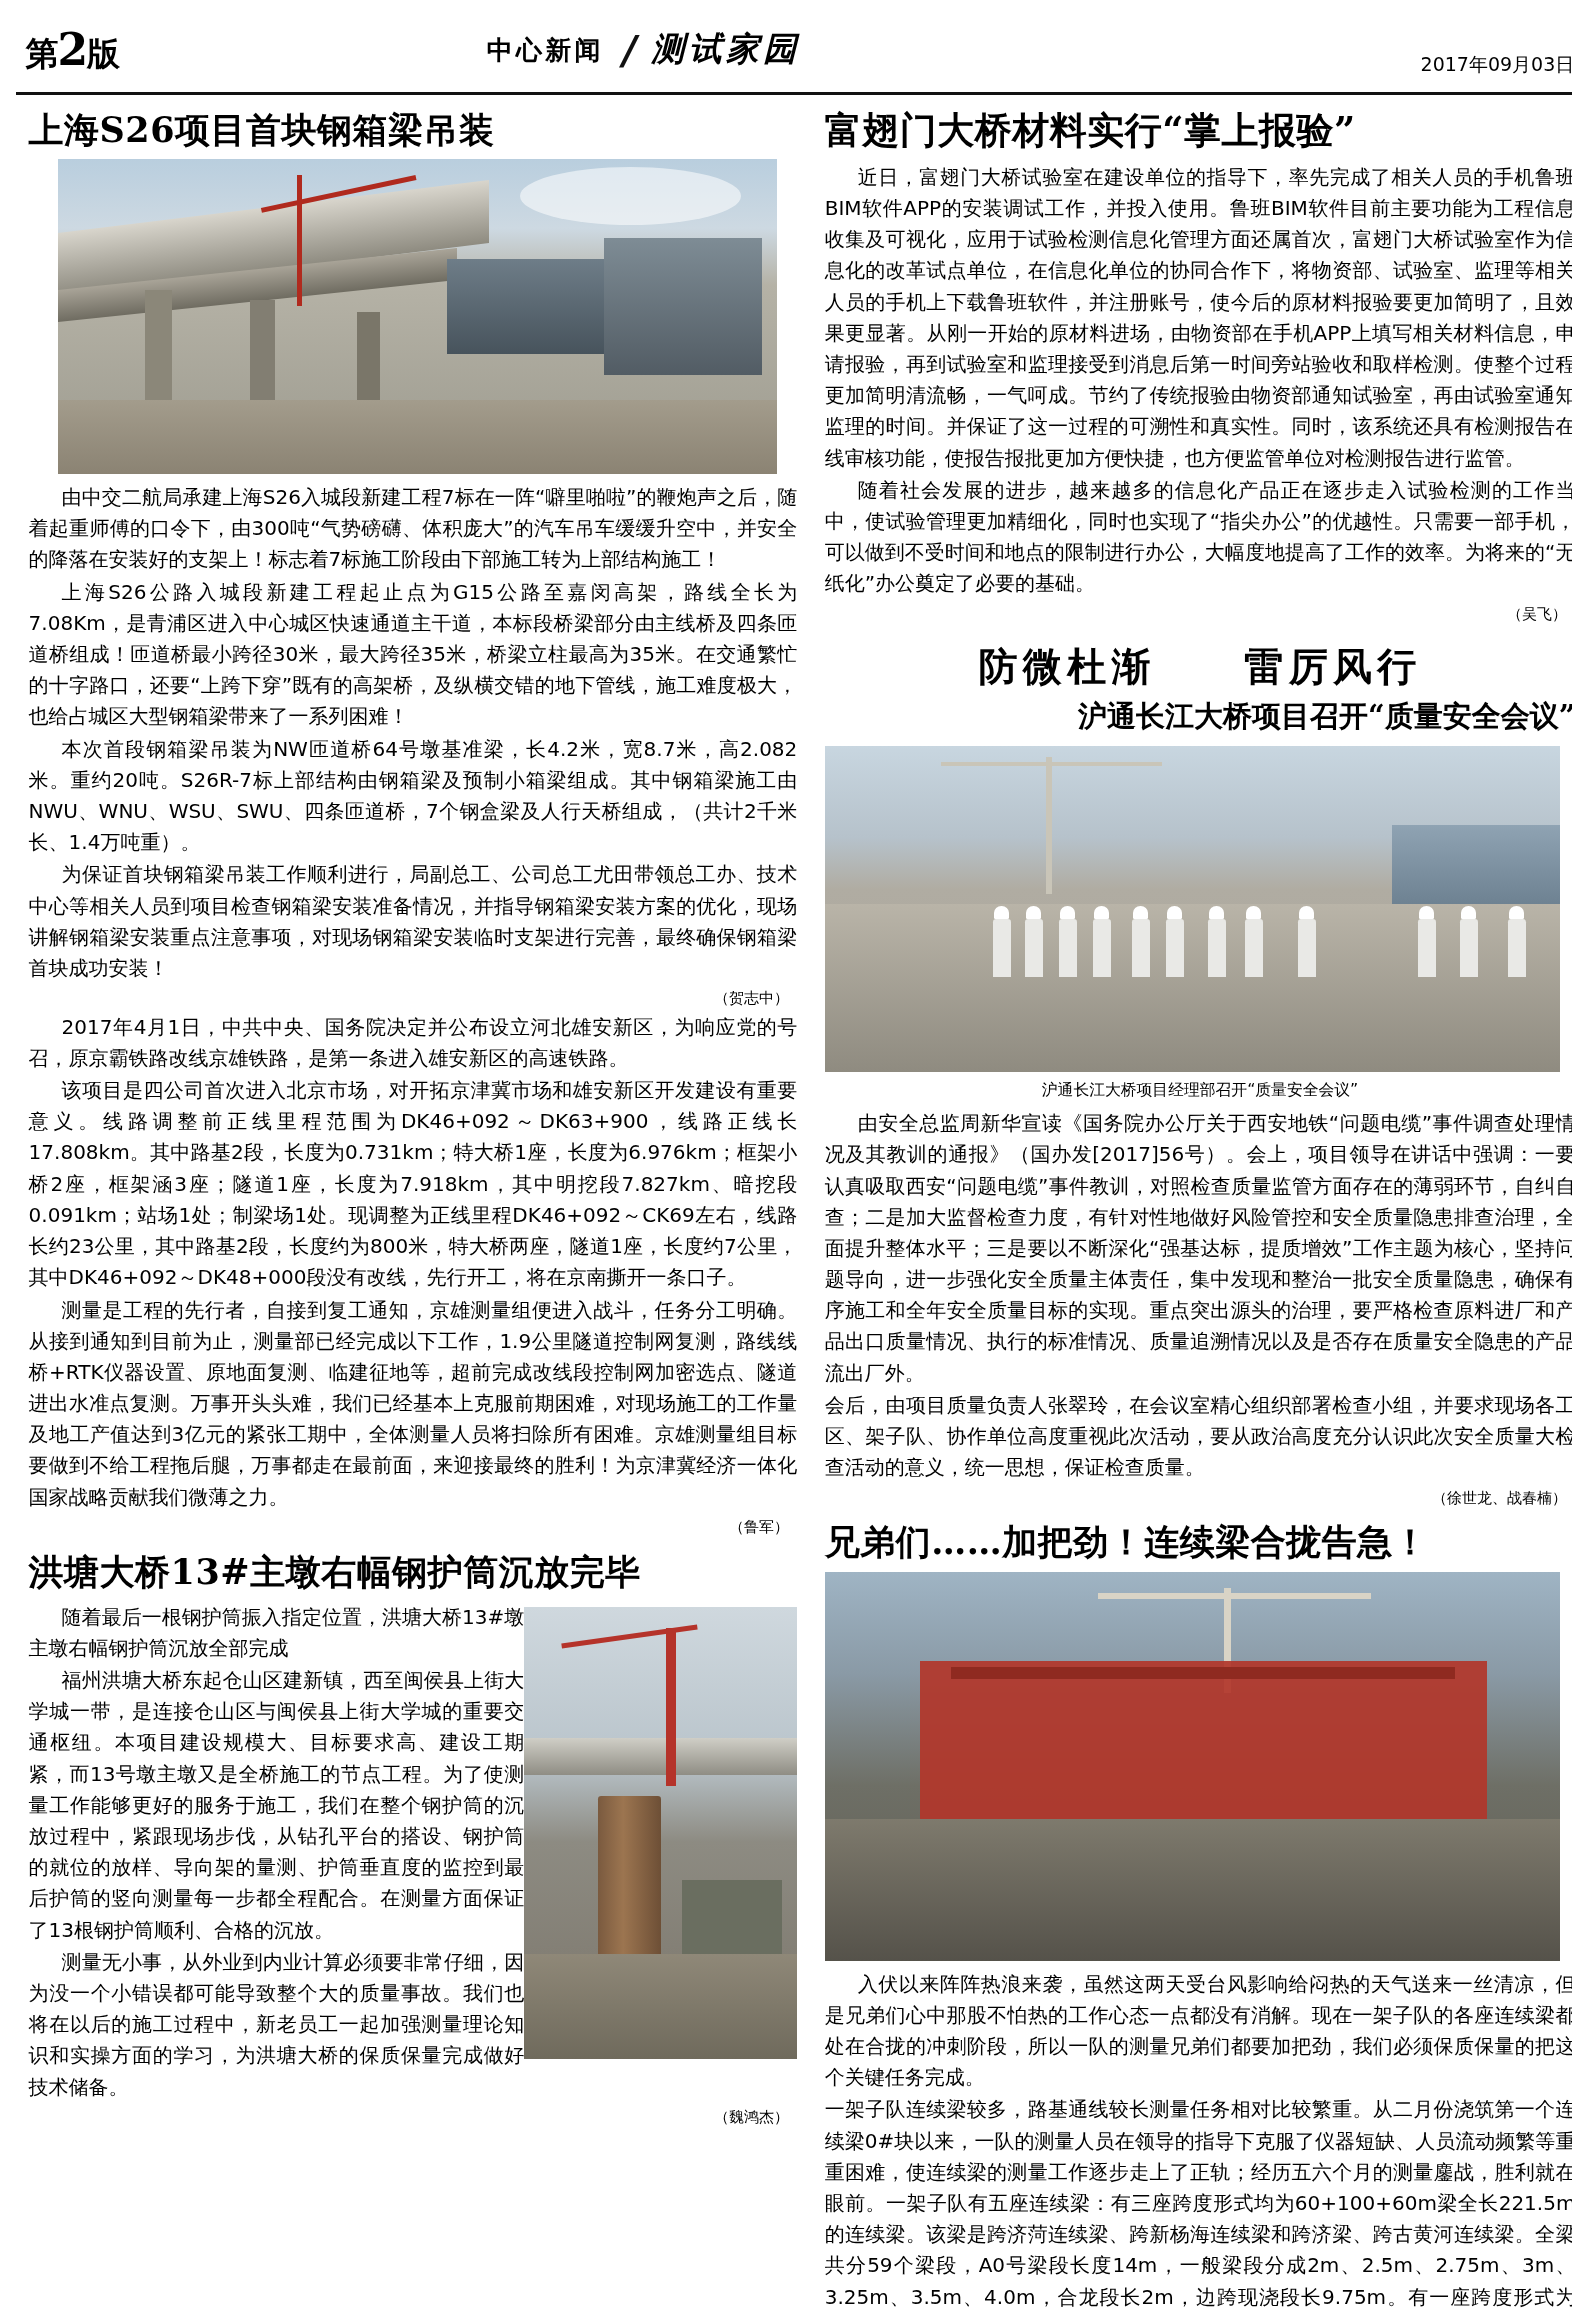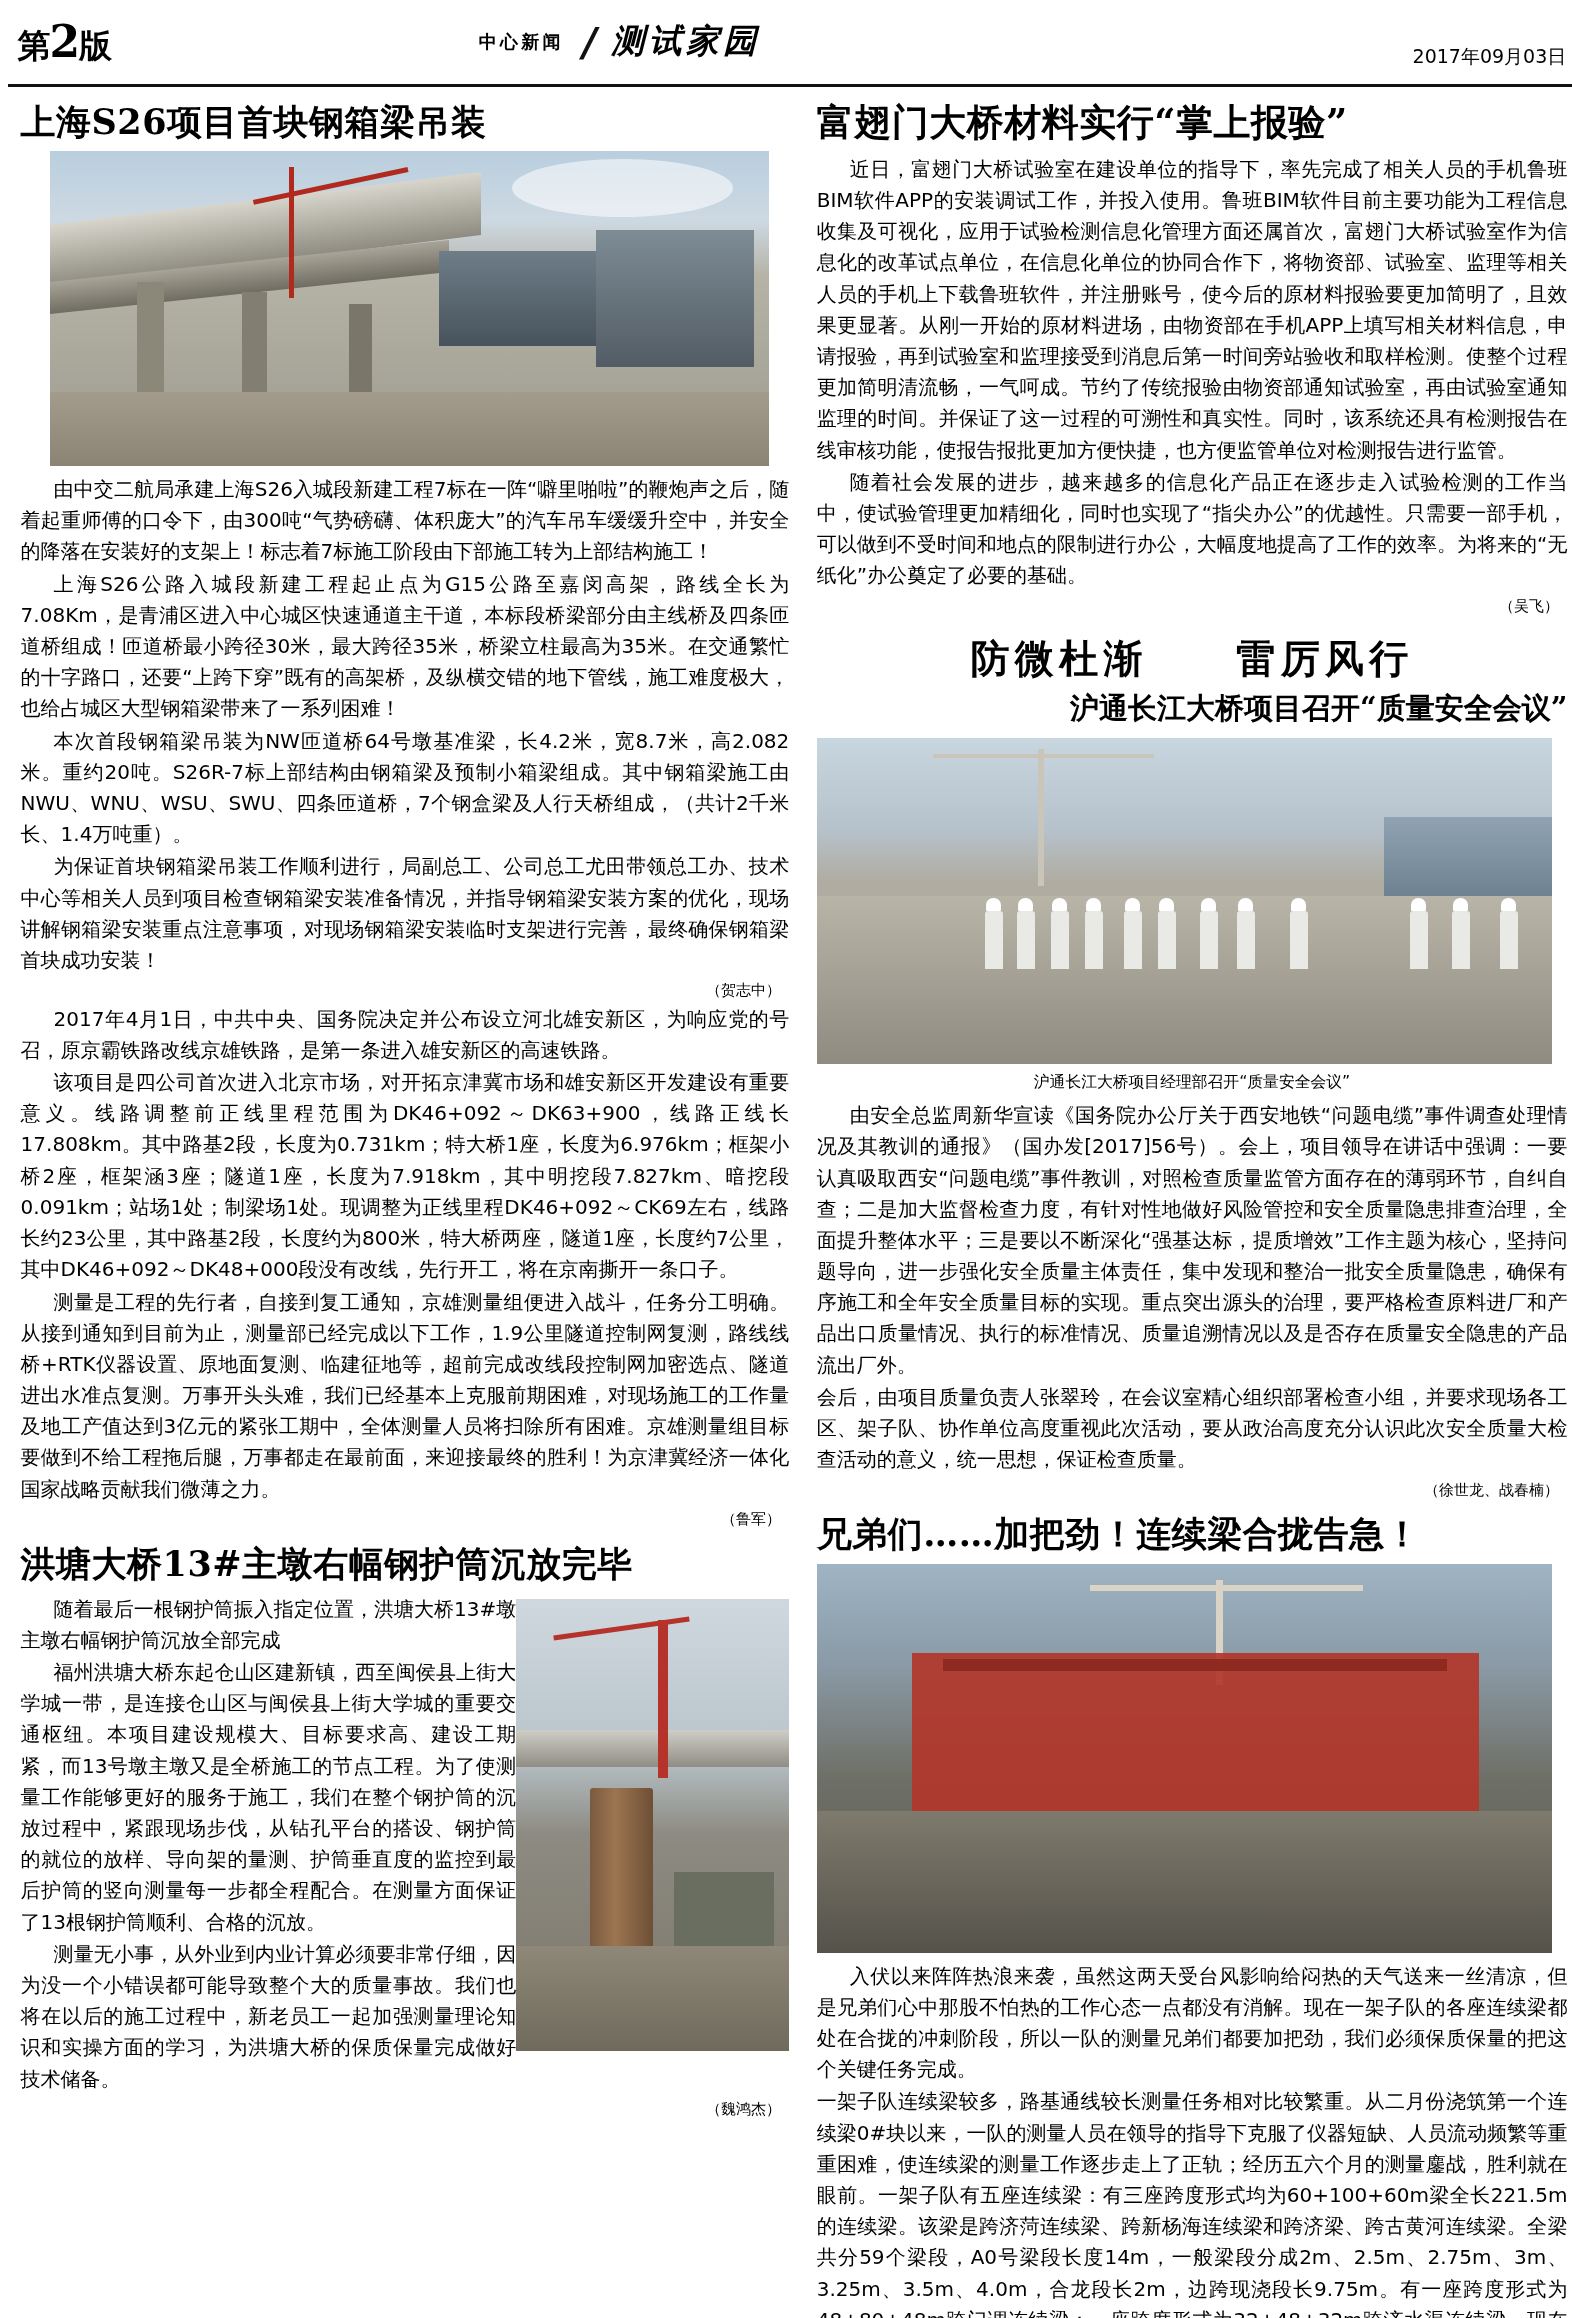--- a/index.html
+++ b/index.html
@@ -9,21 +9,21 @@
     height: 2319px;
     background: #ffffff;
     font-family: "DejaVu Sans", sans-serif;
     color: #000;
     overflow: hidden;
   }
   .page {
     position: relative;
     width: 1572px;
     height: 2319px;
-    padding: 8px;
+    padding: 16px;
   }
 
   
   .masthead {
     position: relative;
     height: 79px;
     width: 1572px;
     border-bottom: 3.2px solid #111;
     display: flex;
     align-items: center;
@@ -32,21 +32,21 @@
     font-size: 33px;
     font-weight: bold;
     font-family: "DejaVu Serif", serif;
     margin-left: 9.5px;
     letter-spacing: -1.1px;
     line-height: 1;
     padding-bottom: 7.4px;
   }
   .masthead-page .num { font-size: 44px; }
   .masthead-center {
-    font-size: 18px;
+    font-size: 26px;
     font-weight: bold;
     font-family: Liberation Serif, serif;
     margin-left: 368px;
     letter-spacing: 3.2px;
     padding-bottom: 7.4px;
   }
   .masthead-slash {
     font-size: 39px;
     font-weight: bold;
     font-style: italic;

